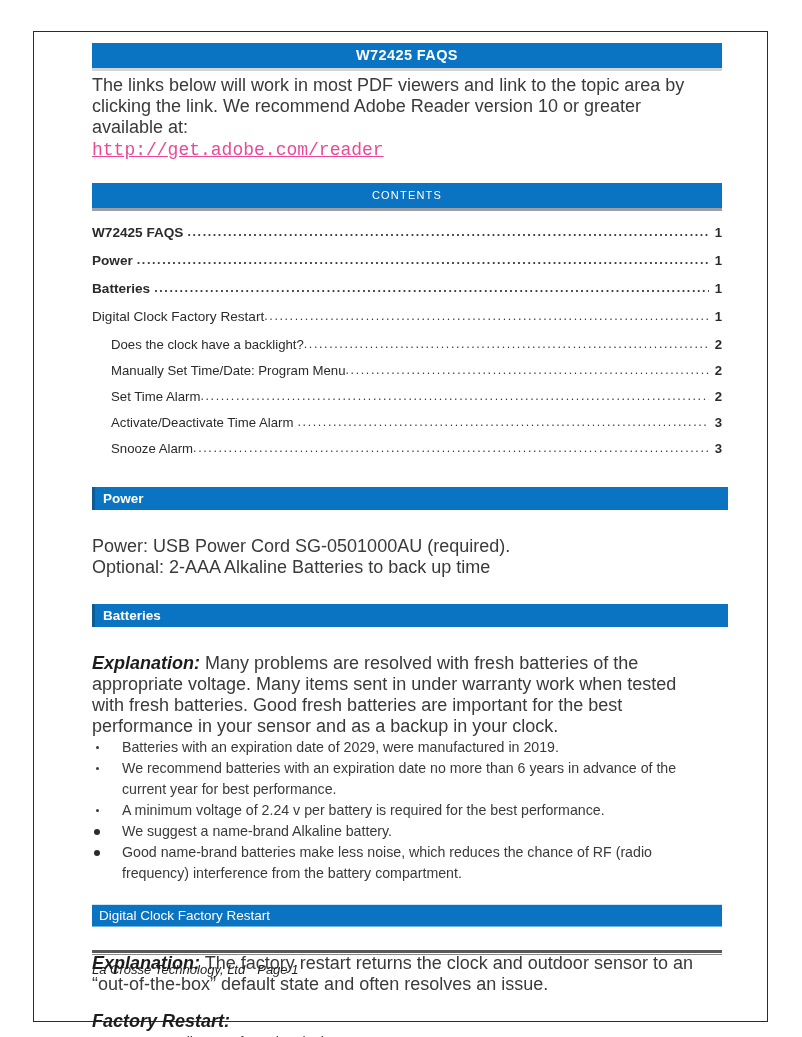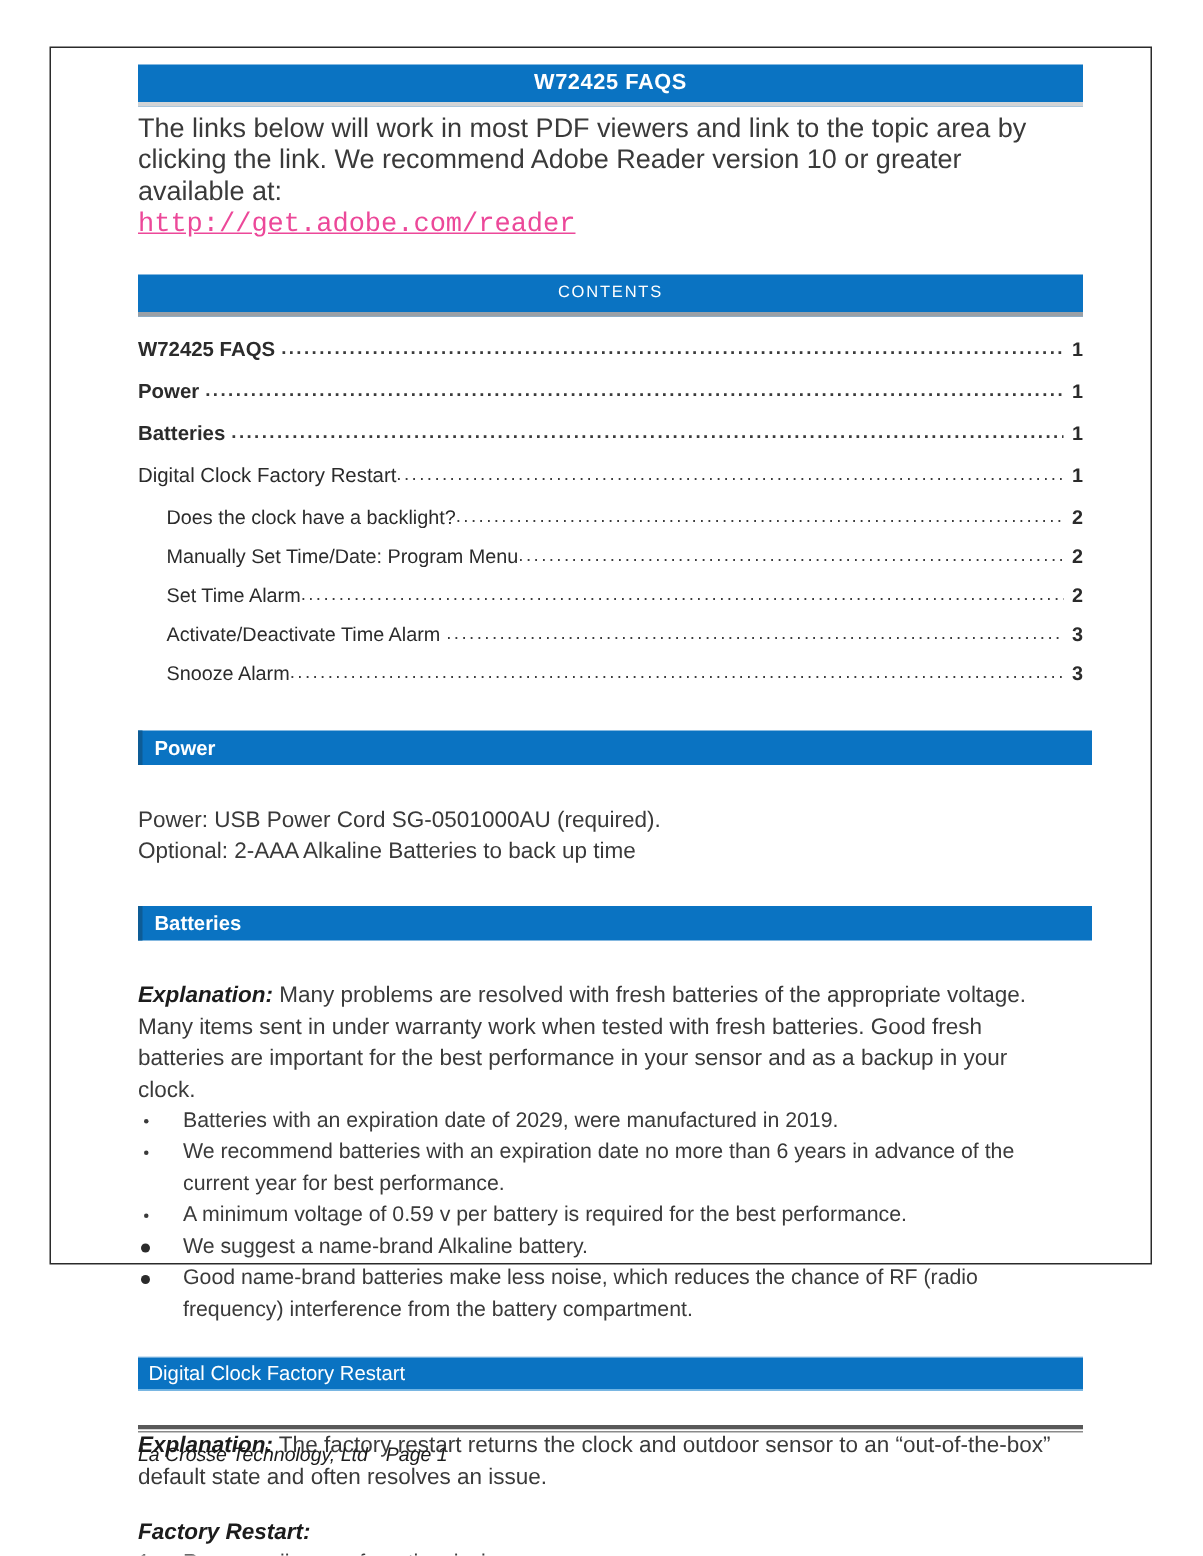--- a/index.html
+++ b/index.html
@@ -15,21 +15,21 @@
     position: relative;
     overflow: hidden;
   }
 
   
   .page-sheet {
     position: absolute;
     left: 33px;
     top: 31px;
     width: 735px;
-    height: 812px;
+    height: 991px;
     border: 1.5px solid #2b2b2b;
     background: #ffffff;
     box-sizing: border-box;
   }
 
   .page-inner {
     position: absolute;
     left: 58px;
     top: 11px;
     width: 630px;
@@ -132,21 +132,21 @@
   .toc-page {
     flex: 0 0 auto;
     padding-left: 6px;
     font-weight: bold;
     font-size: 13.2px;
   }
   .toc-row.level1b .toc-page { font-weight: bold; }
 
   
   .body-block {
-    font-size: 15px;
+    font-size: 18px;
     line-height: 21px;
     color: #3a3a3a;
     width: 620px;
   }
 
   .lead-label { font-weight: bold; color: #1c1c1c; font-style: italic; }
 
   ul.bullets {
     list-style: none;
     margin: 0;
@@ -324,21 +324,21 @@
 
     <div class="spacer-26"></div>
 
     <div class="body-block">
       <span class="lead-label">Explanation:</span><span> Many problems are resolved with fresh batteries of the appropriate voltage. Many items sent in under warranty work when tested with fresh batteries. Good fresh batteries are important for the best performance in your sensor and as a backup in your clock.</span>
     </div>
 
     <ul class="bullets">
       <li class="small">Batteries with an expiration date of 2029, were manufactured in 2019.</li>
       <li class="small">We recommend batteries with an expiration date no more than 6 years in advance of the current year for best performance.</li>
-      <li class="small">A minimum voltage of 0.59 v per battery is required for the best performance.</li>
+      <li class="small">A minimum voltage of 2.24 v per battery is required for the best performance.</li>
       <li class="big">We suggest a name-brand Alkaline battery.</li>
       <li class="big">Good name-brand batteries make less noise, which reduces the chance of RF (radio frequency) interference from the battery compartment.</li>
     </ul>
 
     <div class="spacer-20"></div>
 
     <div class="banner banner-h2">Digital Clock Factory Restart</div>
 
     <div class="spacer-26"></div>
 

